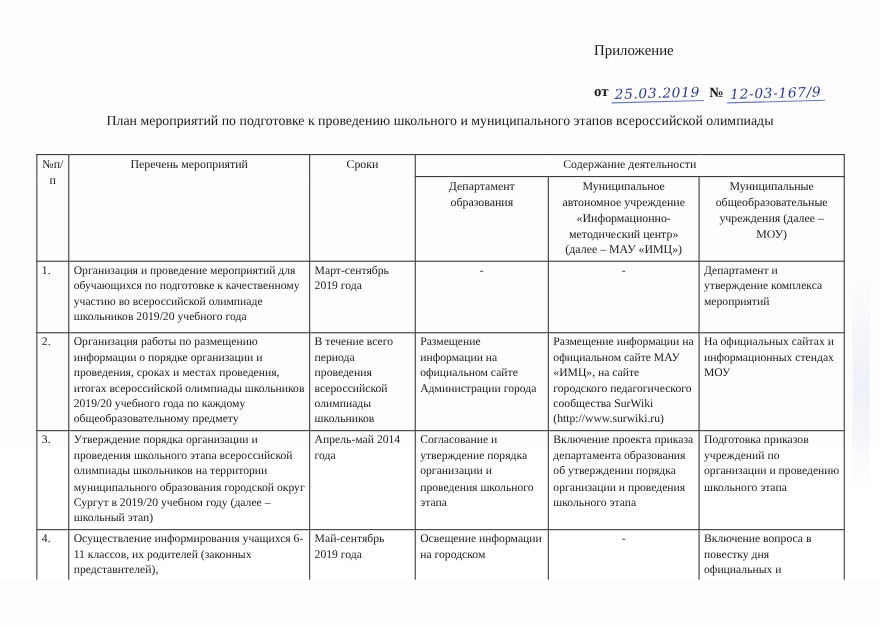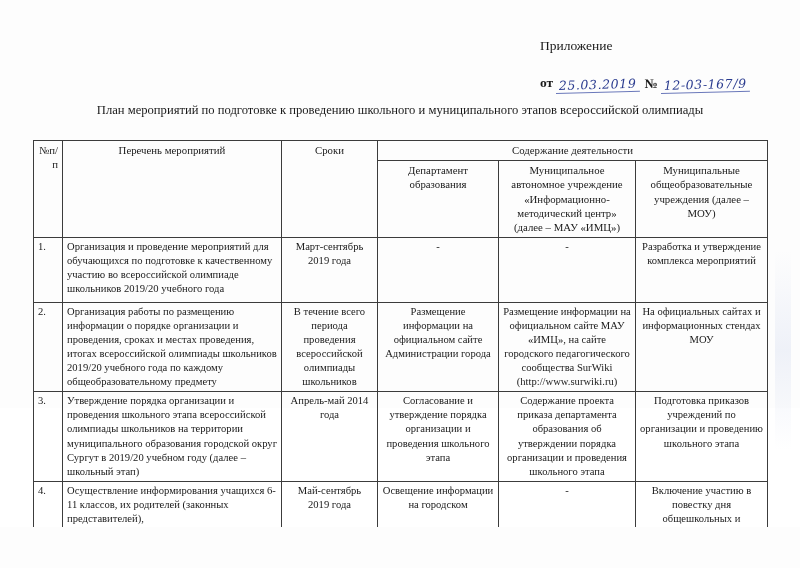--- a/index.html
+++ b/index.html
@@ -104,24 +104,24 @@
   
   col.c-num     { width: 29px; }
   col.c-name    { width: 219px; }
   col.c-terms   { width: 96px; }
   col.c-dep     { width: 121px; }
   col.c-imc     { width: 137px; }
   col.c-mou     { width: 132px; }
 
   td.num { text-align: left; padding-left: 5px; }
   td.name { text-align: left; padding-left: 7px; }
-  td.ctr { text-align: center; }
+  td.ctr { text-align: left; }
   td.dash { text-align: center; }
 
-  th.num-h { text-align: right; padding-left: 5px; }
+  th.num-h { text-align: center; padding-left: 5px; }
 
   
   tr.h1 th { height: 15px; }
   tr.h2 th { height: 56px; }
 
   
   tr.r1 td { height: 60px; }
   tr.r2 td { height: 84px; }
   tr.r3 td { height: 83px; }
   tr.r4 td { height: 48px; }
@@ -188,44 +188,44 @@
         <th class="hcell">Муниципальные общеобразовательные учреждения (далее – МОУ)</th>
       </tr>
     </thead>
     <tbody>
       <tr class="r1">
         <td class="num">1.</td>
         <td class="name">Организация и проведение мероприятий для обучающихся по подготовке к качественному участию во всероссийской олимпиаде школьников 2019/20 учебного года</td>
         <td class="ctr">Март-сентябрь 2019 года</td>
         <td class="dash">-</td>
         <td class="dash">-</td>
-        <td class="ctr">Разработка и утверждение комплекса мероприятий</td>
+        <td class="ctr">Департамент и утверждение комплекса мероприятий</td>
       </tr>
       <tr class="r2">
         <td class="num">2.</td>
         <td class="name">Организация работы по размещению информации о порядке организации и проведения, сроках и местах проведения, итогах всероссийской олимпиады школьников 2019/20 учебного года по каждому общеобразовательному предмету</td>
         <td class="ctr">В течение всего периода проведения всероссийской олимпиады школьников</td>
         <td class="ctr">Размещение информации на официальном сайте Администрации города</td>
         <td class="ctr">Размещение информации на официальном сайте МАУ «ИМЦ», на сайте городского педагогического сообщества SurWiki (http://www.surwiki.ru)</td>
         <td class="ctr">На официальных сайтах и информационных стендах МОУ</td>
       </tr>
       <tr class="r3">
         <td class="num">3.</td>
         <td class="name">Утверждение порядка организации и проведения школьного этапа всероссийской олимпиады школьников на территории муниципального образования городской округ Сургут в 2019/20 учебном году (далее – школьный этап)</td>
         <td class="ctr">Апрель-май 2014 года</td>
         <td class="ctr">Согласование и утверждение порядка организации и проведения школьного этапа</td>
-        <td class="ctr">Содержание проекта приказа департамента образования об утверждении порядка организации и проведения школьного этапа</td>
+        <td class="ctr">Включение проекта приказа департамента образования об утверждении порядка организации и проведения школьного этапа</td>
         <td class="ctr">Подготовка приказов учреждений по организации и проведению школьного этапа</td>
       </tr>
       <tr class="r4">
         <td class="num">4.</td>
         <td class="name">Осуществление информирования учащихся 6-11 классов, их родителей (законных представителей),</td>
         <td class="ctr">Май-сентябрь 2019 года</td>
         <td class="ctr">Освещение информации на городском</td>
         <td class="dash">-</td>
-        <td class="ctr">Включение участию в повестку дня общешкольных и</td>
+        <td class="ctr">Включение вопроса в повестку дня официальных и</td>
       </tr>
     </tbody>
   </table>
 
   <div class="scan-smudge"></div>
   <div class="clip-mask"></div>
 </div>
 
 </body></html>

